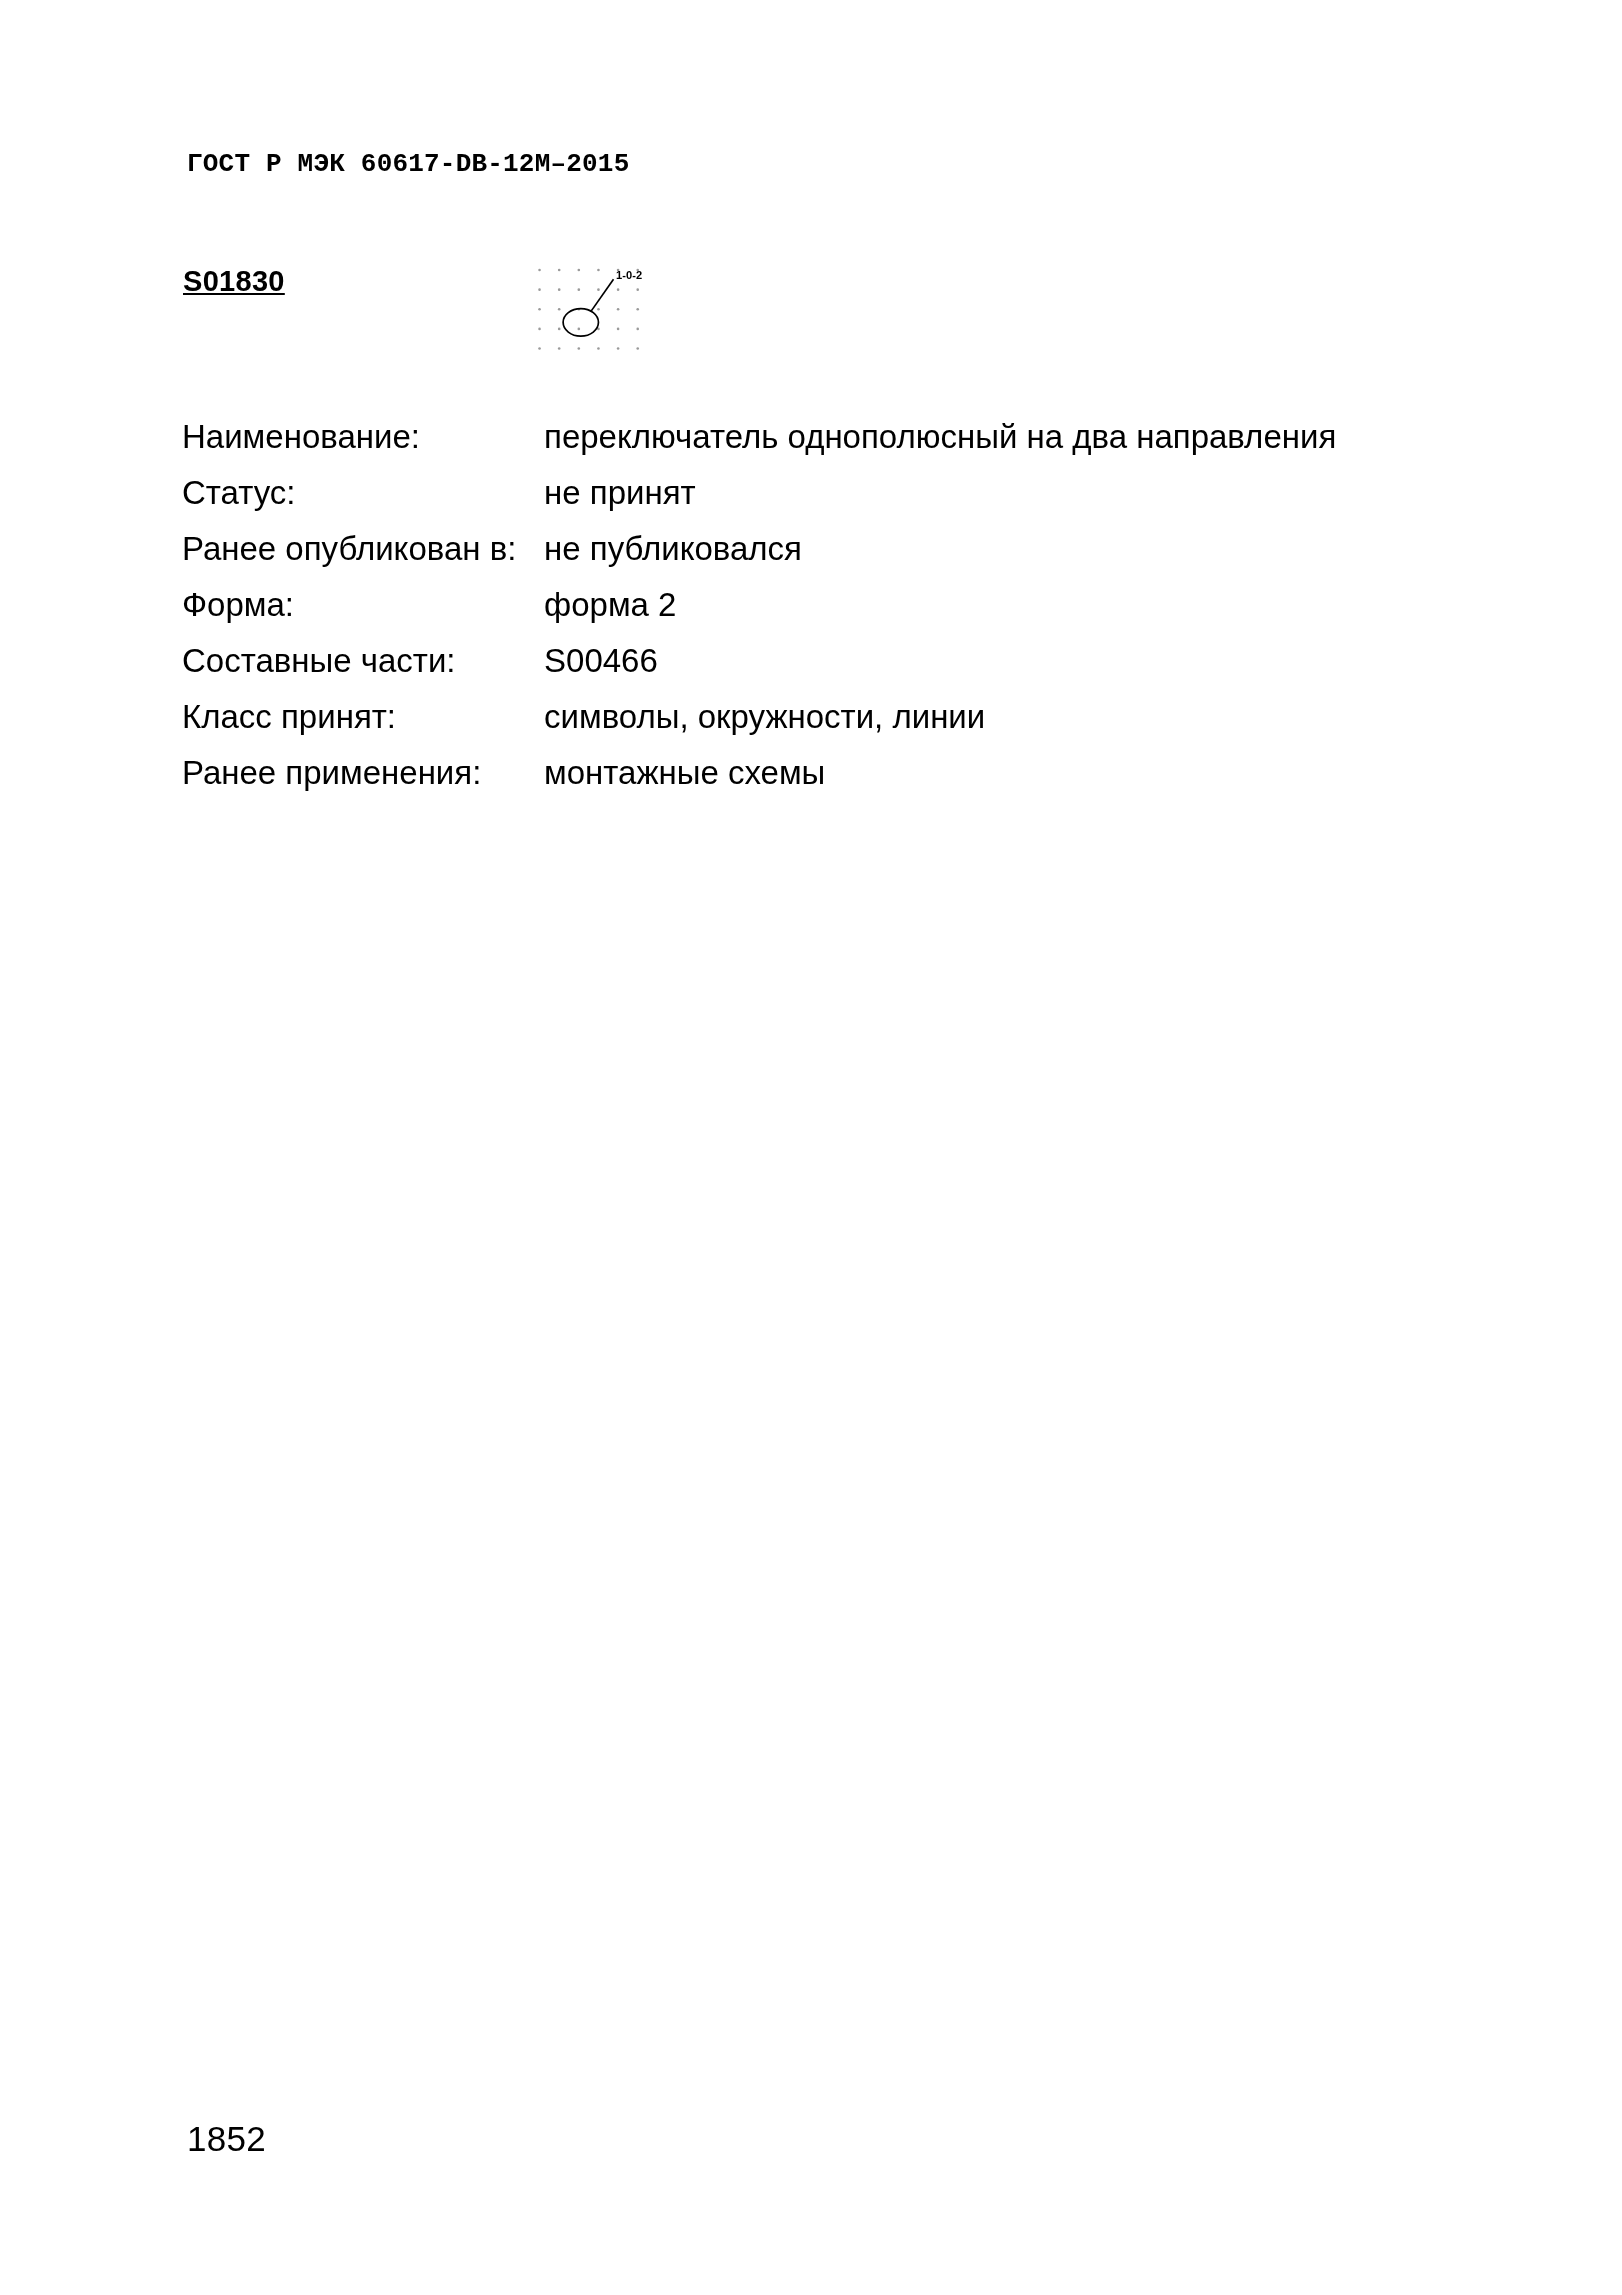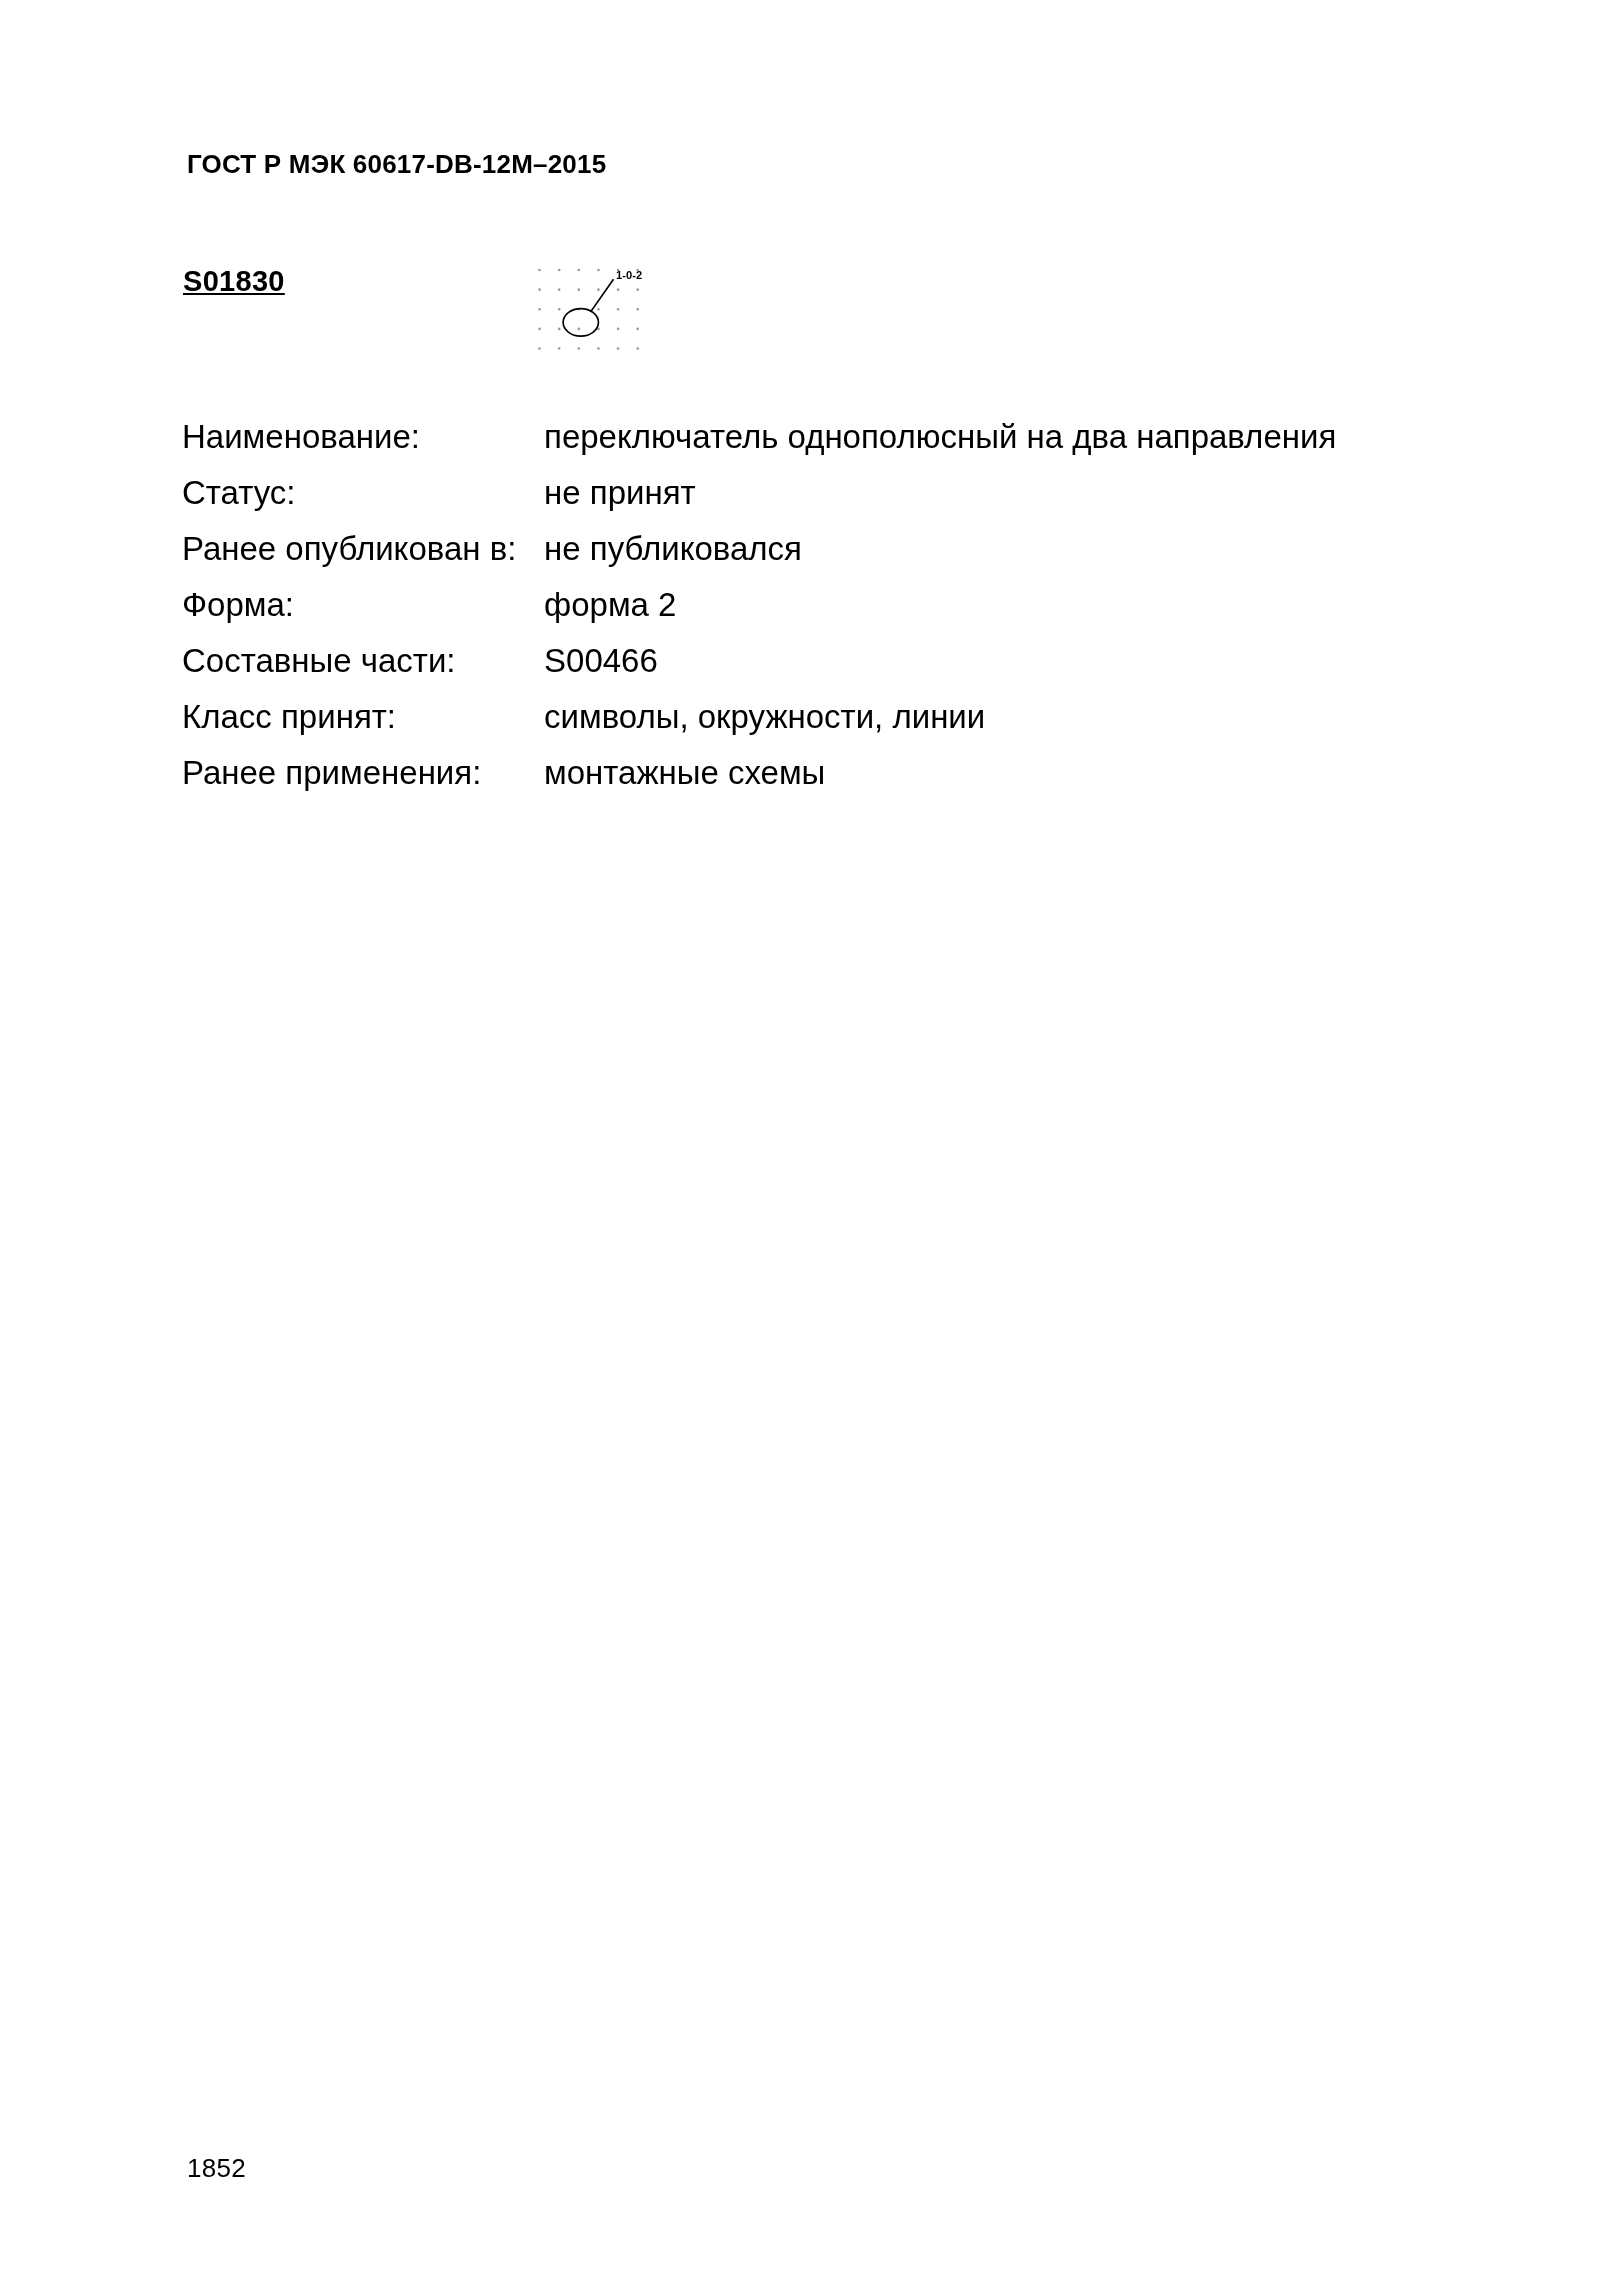--- a/index.html
+++ b/index.html
@@ -27,20 +27,21 @@
 
   
   .doc-header {
     position: absolute;
     left: 187px;
     top: 149px;
     font-size: 26px;
     font-weight: bold;
     letter-spacing: 0.2px;
     white-space: nowrap;
+    font-family: Liberation Mono, monospace;
   }
 
   
   .symbol-id {
     position: absolute;
     left: 183px;
     top: 265px;
     font-size: 29px;
     font-weight: bold;
     letter-spacing: 0.3px;
@@ -81,23 +82,22 @@
   .prop-table tr.wrap-row td.label {
     white-space: normal;
     line-height: 56px;
   }
 
   
   .page-number {
     position: absolute;
     left: 187px;
     top: 2119px;
-    font-size: 26px;
+    font-size: 35px;
     letter-spacing: 0.3px;
-    margin-top: 34px;
   }
 </style>
 </head>
 <body>
 
 <div class="page">
 
   <div class="doc-header">ГОСТ Р МЭК 60617-DB-12M–2015</div>
 
   <div class="symbol-id">S01830</div>

